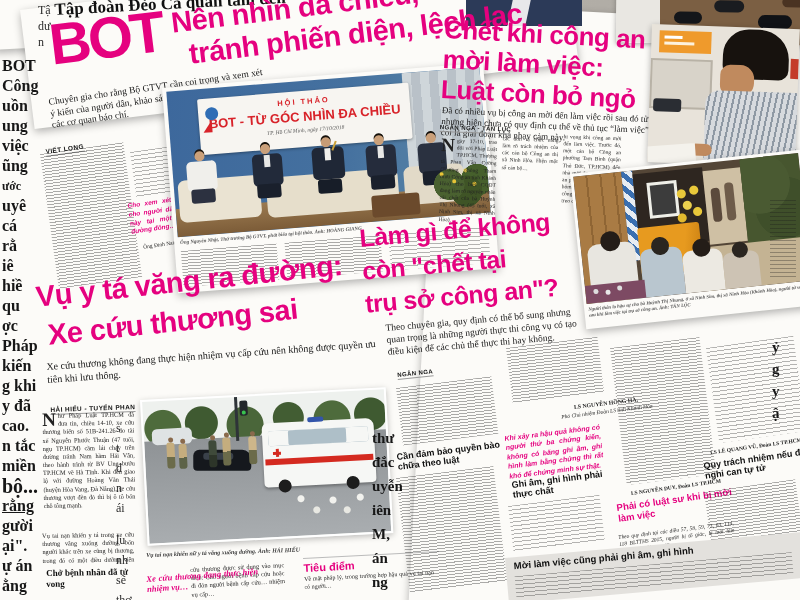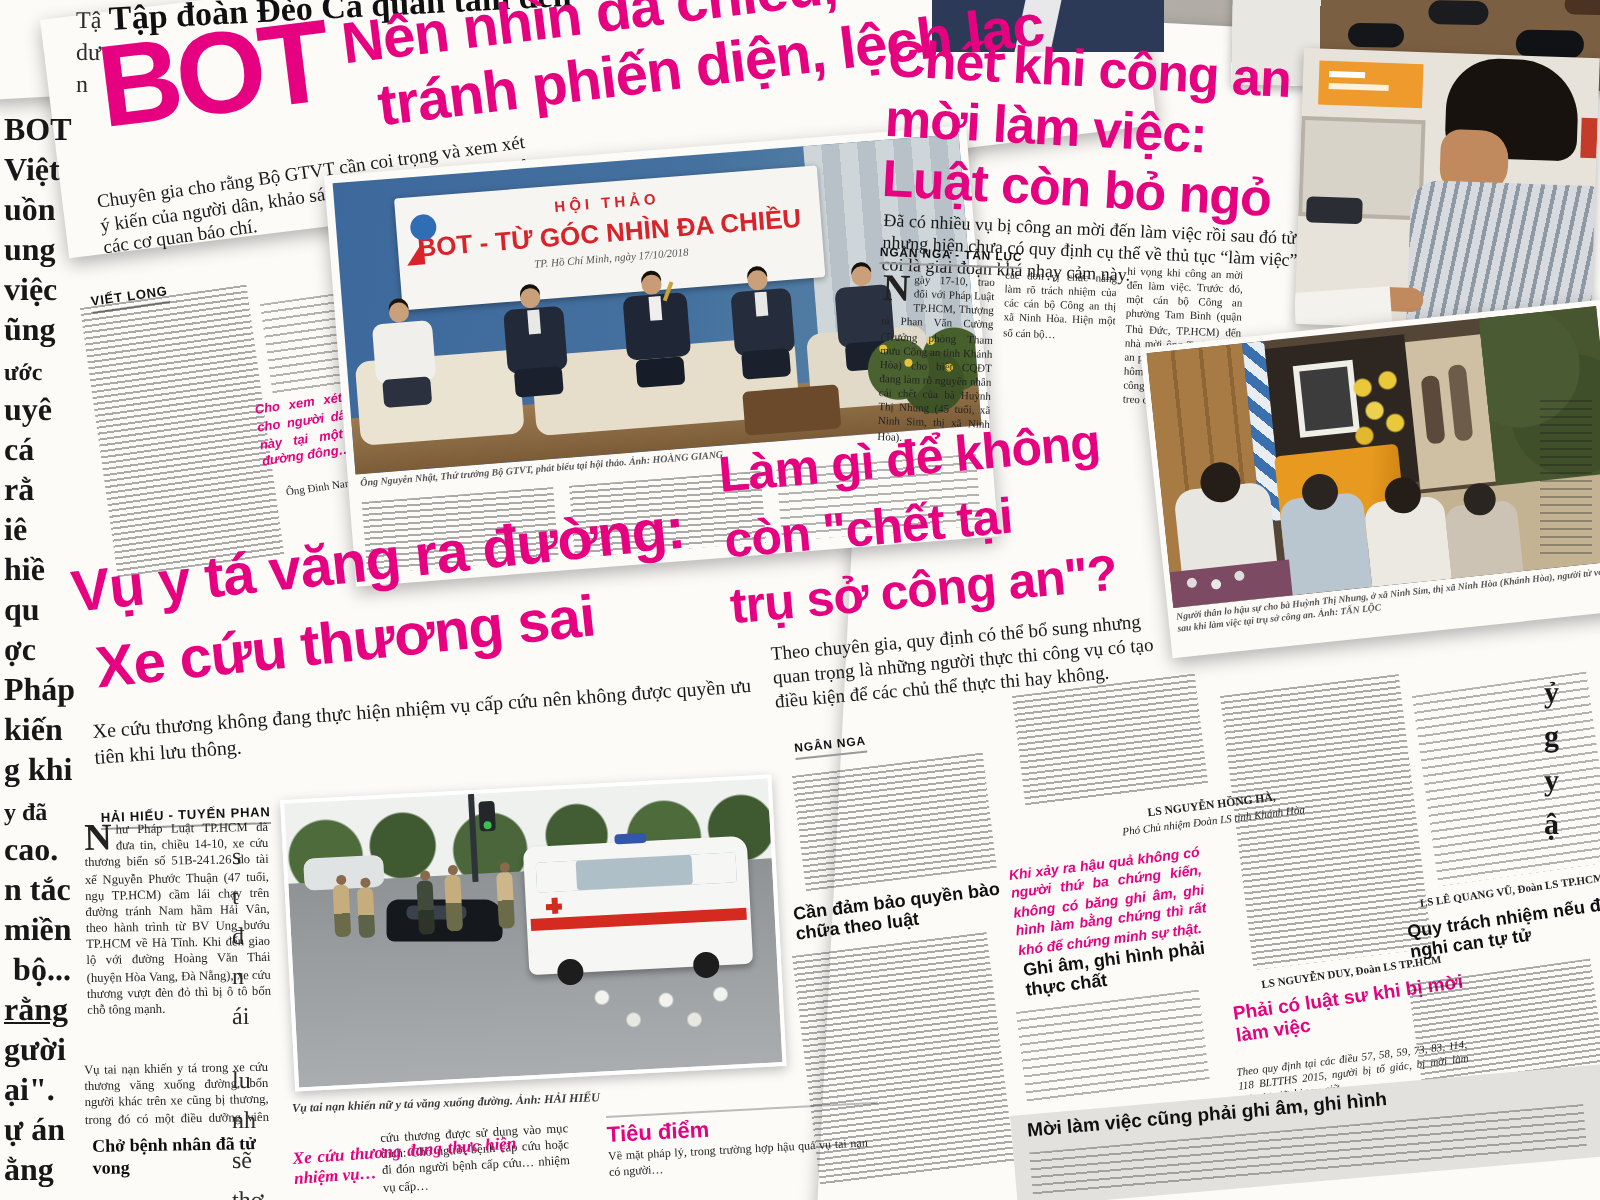--- a/index.html
+++ b/index.html
@@ -41,41 +41,41 @@
     <div class="abs" style="left:98px;top:8px;width:30px;height:12px;background:#1a1c20;border-radius:6px;"></div>
     <div class="abs" style="left:142px;top:22px;width:34px;height:14px;background:#101216;border-radius:7px;"></div>
     <div class="abs" style="left:166px;top:4px;width:22px;height:10px;background:#4a3322;border-radius:5px;"></div>
   </div>
   <div class="abs" style="left:466px;top:0;width:116px;height:26px;background:#2c3a58;">
     <div class="abs" style="left:44px;top:0;width:18px;height:26px;background:#e8e8ea;transform:skewX(-12deg);"></div>
   </div>
 
   <div class="abs" style="left:2px;top:56px;width:38px;height:544px;overflow:hidden;">
     <span class="bigword" style="font-size:16px;line-height:20px;">BOT</span>
-    <span class="bigword" style="font-size:16px;line-height:20px;">Việt</span>
+    <span class="bigword" style="font-size:16px;line-height:20px;">Công</span>
     <span class="bigword" style="font-size:16px;line-height:20px;">uồn</span>
     <span class="bigword" style="font-size:16px;line-height:20px;">ung</span>
     <span class="bigword" style="font-size:16px;line-height:20px;">việc</span>
     <span class="bigword" style="font-size:16px;line-height:20px;">ũng</span>
     <span class="bigword" style="font-size:12px;line-height:20px;">ước</span>
     <span class="bigword" style="font-size:16px;line-height:20px;">uyê</span>
     <span class="bigword" style="font-size:16px;line-height:20px;">cá</span>
     <span class="bigword" style="font-size:16px;line-height:20px;">rằ</span>
     <span class="bigword" style="font-size:16px;line-height:20px;">iê</span>
     <span class="bigword" style="font-size:16px;line-height:20px;">hiề</span>
     <span class="bigword" style="font-size:16px;line-height:20px;">qu</span>
     <span class="bigword" style="font-size:16px;line-height:20px;">ợc</span>
     <span class="bigword" style="font-size:16px;line-height:20px;">Pháp</span>
     <span class="bigword" style="font-size:16px;line-height:20px;">kiến</span>
     <span class="bigword" style="font-size:16px;line-height:20px;">g khi</span>
-    <span class="bigword" style="font-size:12px;line-height:20px;">y đã</span>
+    <span class="bigword" style="font-size:16px;line-height:20px;">y đã</span>
     <span class="bigword" style="font-size:16px;line-height:20px;">cao.</span>
     <span class="bigword" style="font-size:16px;line-height:20px;">n tắc</span>
     <span class="bigword" style="font-size:16px;line-height:20px;">miền</span>
-    <span class="bigword" style="font-size:16px;line-height:20px;text-align:center;">bộ...</span>
+    <span class="bigword" style="font-size:20px;line-height:20px;">bộ...</span>
     <span class="bigword" style="font-size:16px;line-height:20px;text-decoration:underline;">rằng</span>
     <span class="bigword" style="font-size:16px;line-height:20px;">gười</span>
     <span class="bigword" style="font-size:16px;line-height:20px;">ại".</span>
     <span class="bigword" style="font-size:16px;line-height:20px;">ự án</span>
     <span class="bigword" style="font-size:16px;line-height:20px;">ằng</span>
   </div>
 
   <div class="abs" style="left:38px;top:2px;width:14px;">
     <span class="fragword" style="font-size:12px;line-height:16px;">Tậ</span>
     <span class="fragword" style="font-size:12px;line-height:16px;">dư</span>
@@ -326,14 +326,23 @@
   <div class="abs sim2" style="left:706px;top:348px;width:88px;height:96px;transform:rotate(-8deg);transform-origin:left top;"></div>
   <div class="abs attr" style="left:706px;top:450px;width:100px;font-weight:bold;transform:rotate(-8deg);transform-origin:left top;">LS LÊ QUANG VŨ, Đoàn LS TP.HCM</div>
   <div class="abs subhead" style="left:703px;top:461px;width:104px;transform:rotate(-8deg);transform-origin:left top;">Quy trách nhiệm nếu để nghi can tự tử</div>
   <div class="abs sim" style="left:704px;top:492px;width:92px;height:62px;transform:rotate(-8deg);transform-origin:left top;"></div>
 
   <div class="abs" style="left:505px;top:558px;width:300px;height:46px;background:#e3e1dd;transform:rotate(-5deg);transform-origin:left top;padding:4px 8px;box-sizing:border-box;">
     <div class="subhead" style="font-size:9.5px;">Mời làm việc cũng phải ghi âm, ghi hình</div>
     <div class="sim2" style="width:278px;height:22px;margin-top:4px;"></div>
   </div>
 
+  <div class="abs" style="left:372px;top:426px;width:30px;height:172px;overflow:hidden;">
+    <span class="bigword" style="font-size:15px;line-height:24px;">thư</span>
+    <span class="bigword" style="font-size:15px;line-height:24px;">đắc</span>
+    <span class="bigword" style="font-size:15px;line-height:24px;">uyễn</span>
+    <span class="bigword" style="font-size:15px;line-height:24px;">iên</span>
+    <span class="bigword" style="font-size:15px;line-height:24px;">M,</span>
+    <span class="bigword" style="font-size:15px;line-height:24px;">án</span>
+    <span class="bigword" style="font-size:15px;line-height:24px;">ng</span>
+  </div>
 
 </div>
 
 </body></html>

